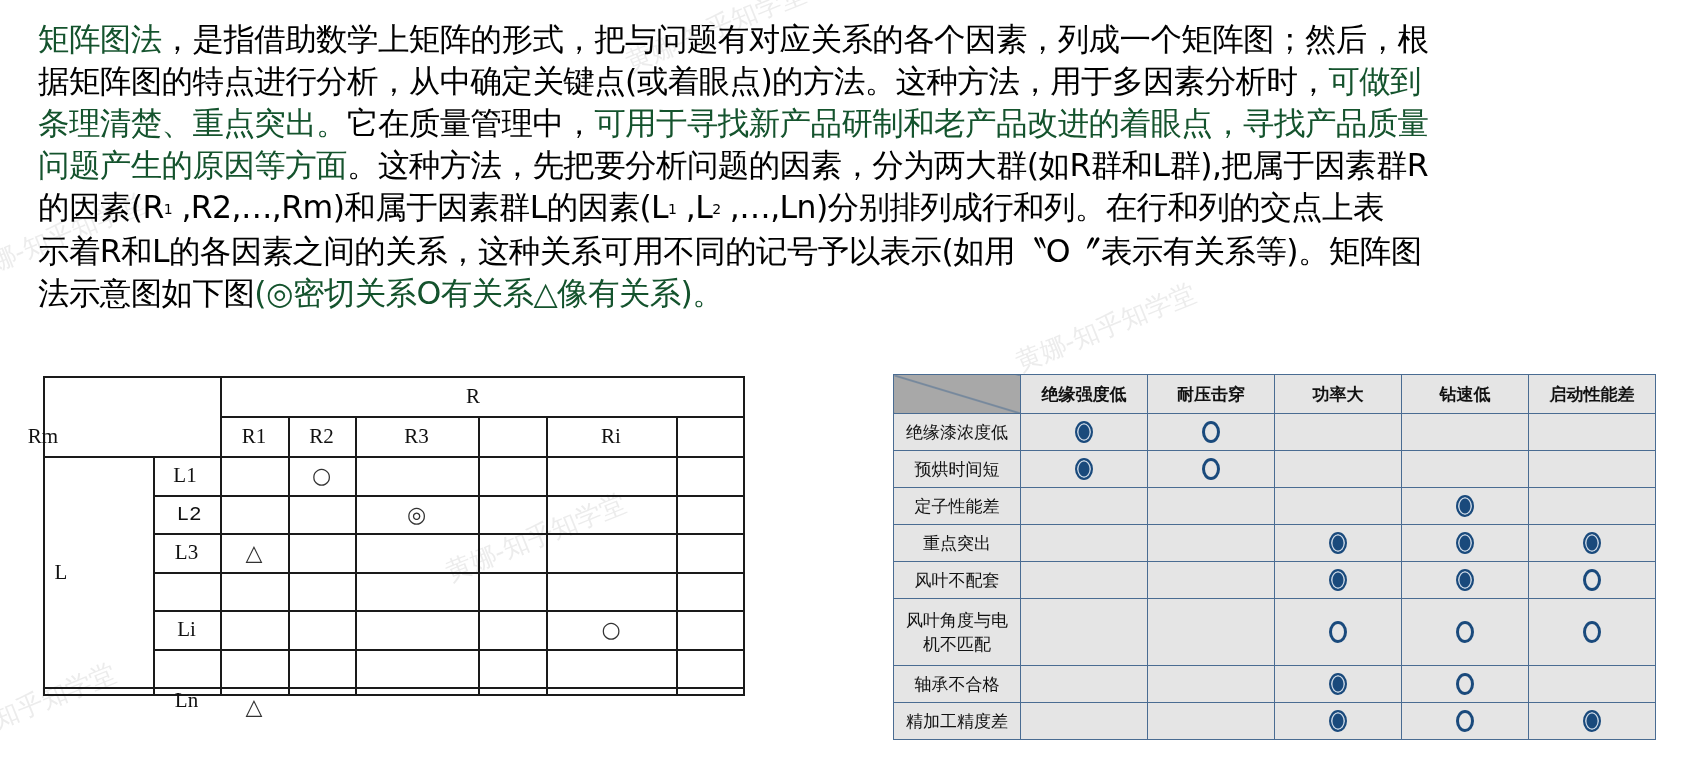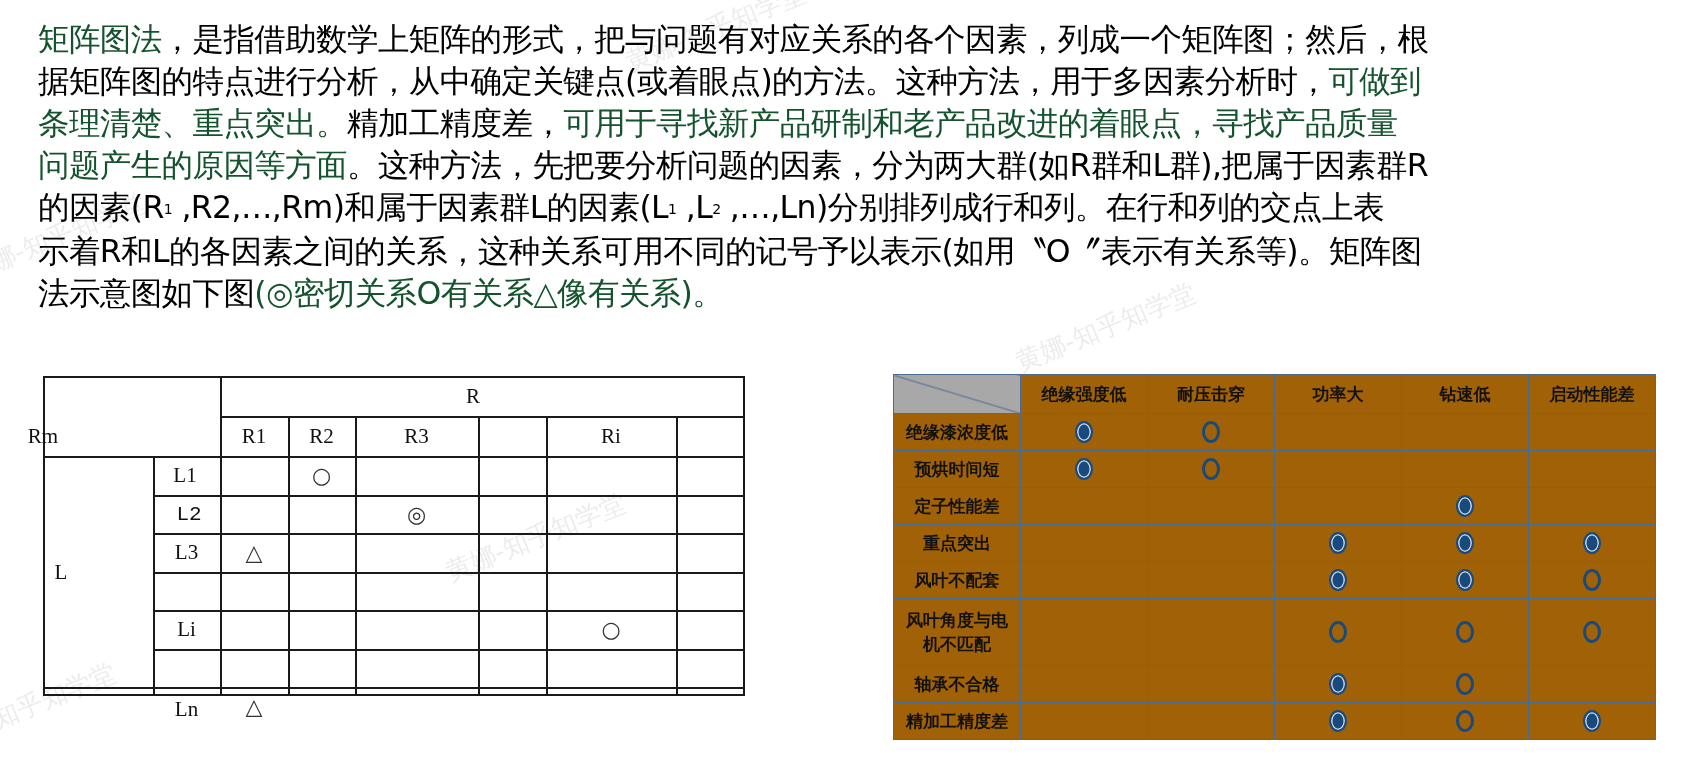--- a/index.html
+++ b/index.html
@@ -30,30 +30,30 @@
   .lm .h, .lm .v { position: absolute; background: #1a1a1a; }
   .lm .h { height: 2px; }
   .lm .v { width: 2px; }
   .lm .lbl { position: absolute; font-size: 21px; transform: translate(-50%, -50%); }
   .lm .sym { position: absolute; font-size: 22px; transform: translate(-50%, -50%);
              font-family: "DejaVu Sans", sans-serif; color: #333; }
 
   
   .rt {
     position: absolute; left: 893px; top: 374px;
-    border-collapse: collapse; background: #a16207;
+    border-collapse: collapse; background: #e5e5e5;
     font-family: "DejaVu Sans", sans-serif; font-size: 17px; color: #111;
   }
   .rt td, .rt th {
     border: 1.5px solid #4a6c92; text-align: center; vertical-align: middle;
     padding: 0; font-weight: normal;
   }
   .rt th { height: 38px; font-weight: bold; font-size: 17px; }
   .rt td { height: 36px; }
-  .rt td.rowlabel { font-weight: bold; width: 126px; line-height: 24px; margin-top: 17px; }
+  .rt td.rowlabel { font-weight: normal; width: 126px; line-height: 24px; margin-top: 17px; }
   .rt .colh { width: 126px; }
   .rt th.corner {
     background: #a8a8a8; position: relative; width: 126px;
     background-image: linear-gradient(to top right, transparent calc(50% - 1px), #4a6c92 50%, transparent calc(50% + 1px));
     background-color: #a8a8a8;
   }
   .rt tr.tall td { height: 66px; }
   .mark { display: inline-block; width: 18px; height: 22px; border-radius: 50%;
           box-sizing: border-box; vertical-align: middle; }
   .mark.strong { background: #1a4a7c; border: 2px solid #1a4a7c;
@@ -66,21 +66,21 @@
 <div class="wm" style="left:620px;top:10px;">黄娜-知乎知学堂</div>
 <div class="wm" style="left:1010px;top:310px;">黄娜-知乎知学堂</div>
 <div class="wm" style="left:440px;top:520px;">黄娜-知乎知学堂</div>
 <div class="wm" style="left:1450px;top:630px;">黄娜-知乎知学堂</div>
 <div class="wm" style="left:-40px;top:220px;">黄娜-知乎知学堂</div>
 <div class="wm" style="left:-70px;top:690px;">黄娜-知乎知学堂</div>
 
 <div class="para" id="para">
     <span class="line"><span class="red">矩阵图法</span><span class="">，是指借助数学上矩阵的形式，把与问题有对应关系的各个因素，列成一个矩阵图；然后，根</span></span>
     <span class="line"><span class="">据矩阵图的特点进行分析，从中确定关键点(或着眼点)的方法。这种方法，用于多因素分析时，</span><span class="red">可做到</span></span>
-    <span class="line"><span class="red">条理清楚、重点突出。</span><span class="">精加工精度差，</span><span class="red">可用于寻找新产品研制和老产品改进的着眼点，寻找产品质量</span></span>
+    <span class="line"><span class="red">条理清楚、重点突出。</span><span class="">它在质量管理中，</span><span class="red">可用于寻找新产品研制和老产品改进的着眼点，寻找产品质量</span></span>
     <span class="line"><span class="red">问题产生的原因等方面</span><span class="">。这种方法，先把要分析问题的因素，分为两大群(如R群和L群),把属于因素群R</span></span>
     <span class="line"><span class="">的因素(R</span><span class=" sub">1</span><span class="">  ,R2,…,Rm)和属于因素群L的因素(L</span><span class=" sub">1</span><span class="">  ,L</span><span class=" sub">2</span><span class="">  ,…,Ln)分别排列成行和列。在行和列的交点上表</span></span>
     <span class="line"><span class="">示着R和L的各因素之间的关系，这种关系可用不同的记号予以表示(如用〝O〞表示有关系等)。矩阵图</span></span>
     <span class="line"><span class="">法示意图如下图</span><span class="red">(◎密切关系O有关系△像有关系)。</span></span>
   </div>
 
 <div class="lm" id="lm">
     <div class="h" style="left: 0px; top: 0px; width: 700px;"></div>
     <div class="h" style="left: 0px; top: 318px; width: 702px;"></div>
     <div class="v" style="left: 0px; top: 0px; height: 318px;"></div>
@@ -105,21 +105,21 @@
     <span class="lbl" style="left: 18px; top: 195.5px;">L</span>
     <span class="lbl" style="left: 211px; top: 60px;">R1</span>
     <span class="lbl" style="left: 278.5px; top: 60px;">R2</span>
     <span class="lbl" style="left: 373.5px; top: 60px;">R3</span>
     <span class="lbl" style="left: 568px; top: 60px;">Ri</span>
     <span class="lbl" style="top: 60px;">Rm</span>
     <span class="lbl" style="left: 142px; top: 99.25px;">L1</span>
     <span class="lbl" style="left: 146px; top: 137.75px; font-family: Liberation Mono, monospace;">L2</span>
     <span class="lbl" style="left: 143.5px; top: 176.25px;">L3</span>
     <span class="lbl" style="left: 143.5px; top: 253.25px;">Li</span>
-    <span class="lbl" style="left: 143.5px; top: 333px;">Ln</span>
+    <span class="lbl" style="left: 143.5px; top: 324px;">Ln</span>
     <span class="sym" style="left: 278.5px; top: 99.25px;">○</span>
     <span class="sym" style="left: 373.5px; top: 137.75px;">◎</span>
     <span class="sym" style="left: 211px; top: 176.25px;">△</span>
     <span class="sym" style="left: 568px; top: 253.25px;">○</span>
     <span class="sym" style="left: 211px; top: 330.25px;">△</span>
   </div>
 
 <table class="rt" id="rt">
   <thead>
     <tr id="rt-head">

